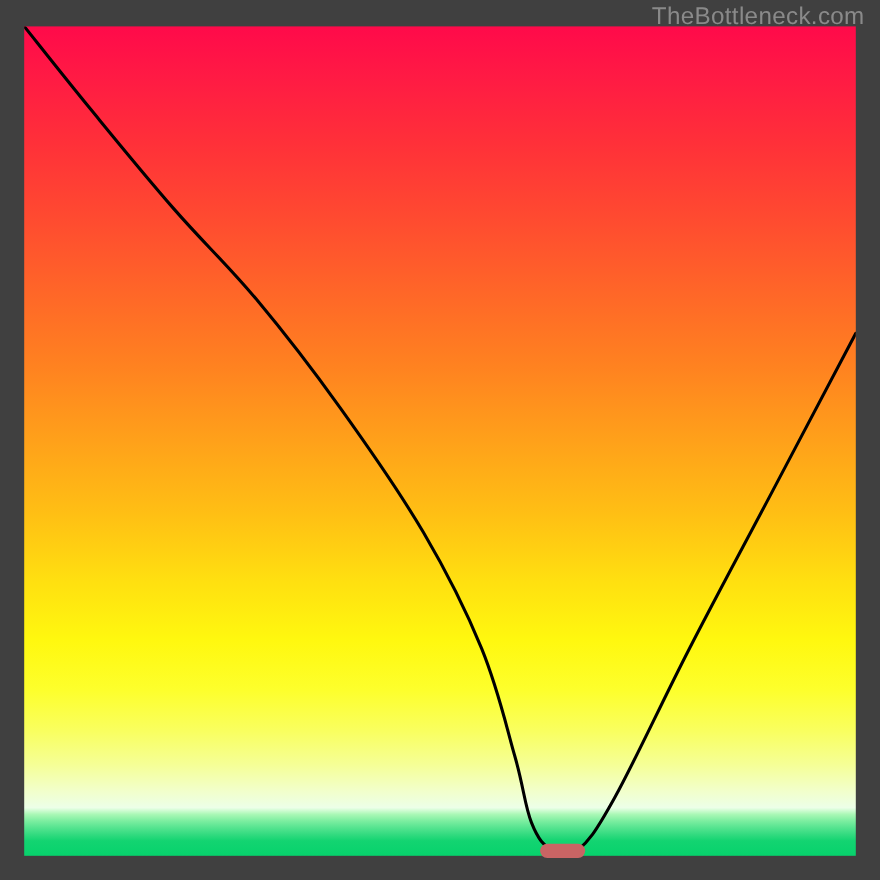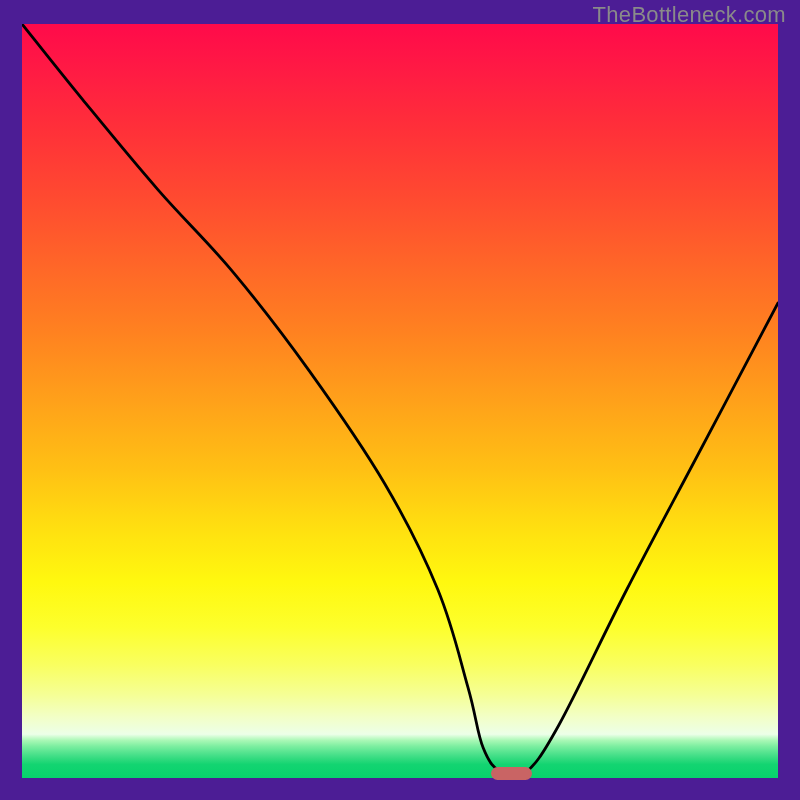--- a/index.html
+++ b/index.html
@@ -7,21 +7,21 @@
     padding: 0;
     width: 800px;
     height: 800px;
     background: #000;
     overflow: hidden;
   }
   .frame {
     position: relative;
     width: 800px;
     height: 800px;
-    background: #4c1d95;
+    background: #404040;
   }
   .watermark {
     position: absolute;
     top: 2px;
     right: 14px;
     font-family: Arial, Helvetica, sans-serif;
     font-size: 22px;
     font-weight: 500;
     color: #8a8a8a;
     letter-spacing: 0.3px;

